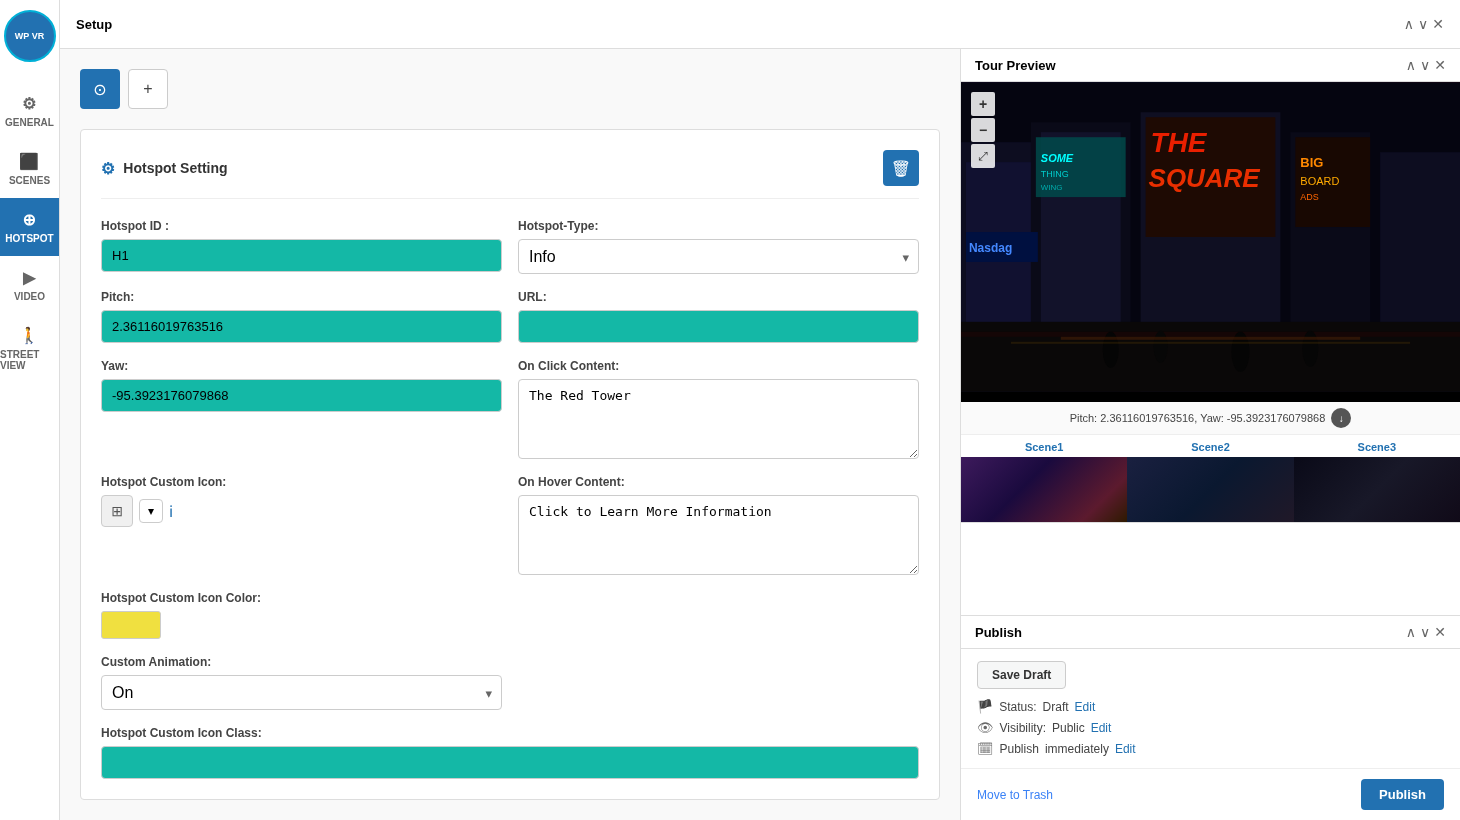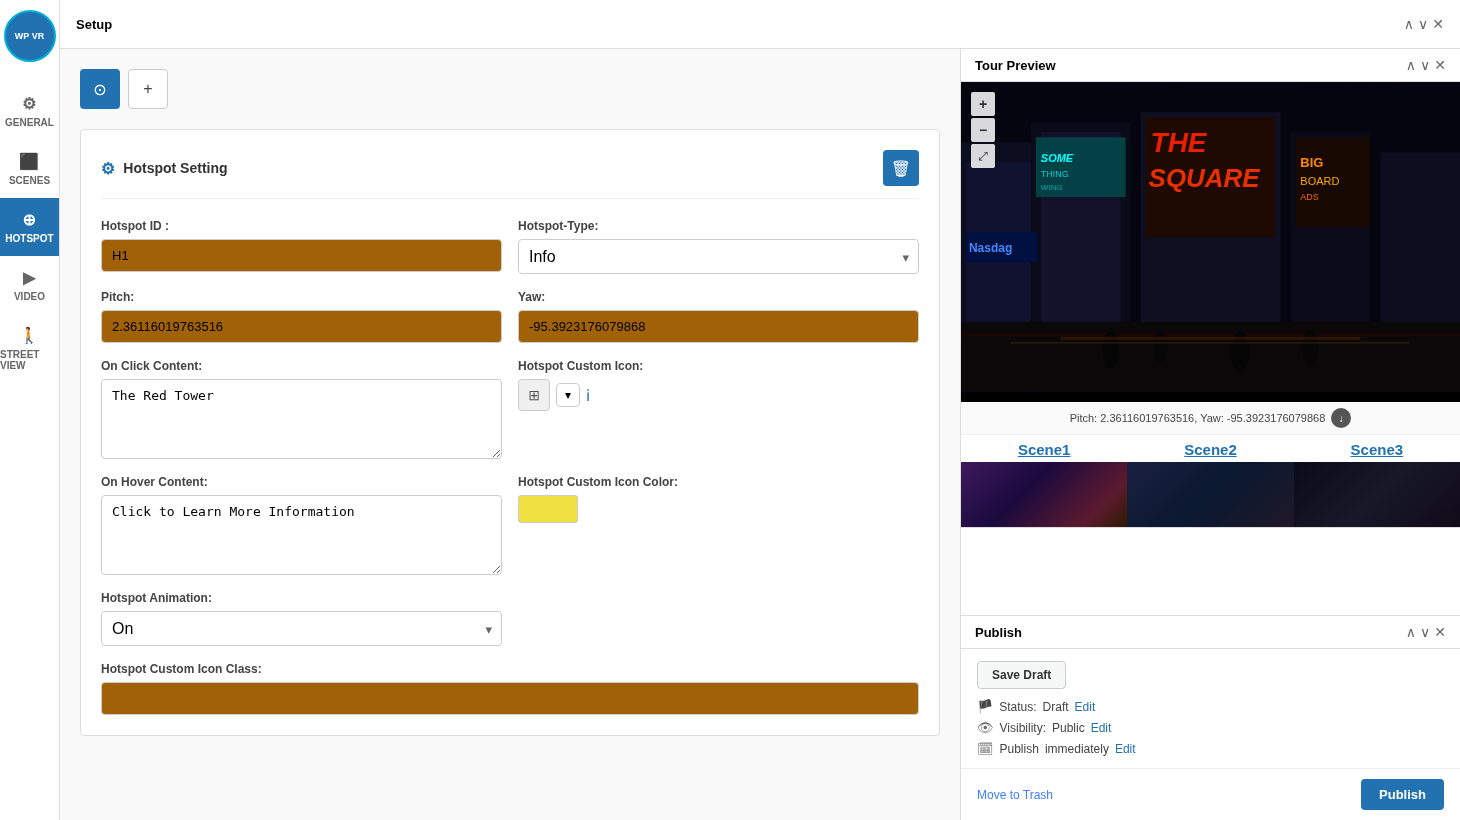--- a/index.html
+++ b/index.html
@@ -37,21 +37,21 @@
     .hotspot-panel { background: #fff; border: 1px solid #ddd; border-radius: 4px; padding: 20px; }
     .hotspot-panel-header { display: flex; justify-content: space-between; align-items: center; margin-bottom: 20px; padding-bottom: 12px; border-bottom: 1px solid #eee; }
     .hotspot-panel-title { display: flex; align-items: center; gap: 8px; font-weight: 600; font-size: 14px; color: #333; }
     .gear-icon { color: #2271b1; font-size: 16px; }
     .delete-btn { background: #2271b1; border: none; border-radius: 4px; width: 36px; height: 36px; color: #fff; cursor: pointer; font-size: 16px; display: flex; align-items: center; justify-content: center; }
 
     .form-grid { display: grid; grid-template-columns: 1fr 1fr; gap: 16px; }
     .form-group { display: flex; flex-direction: column; gap: 6px; }
     .form-group.full { grid-column: 1 / -1; }
     .form-label { font-size: 12px; font-weight: 600; color: #444; }
-    .form-input { border: 1px solid #ccc; border-radius: 4px; padding: 8px 10px; font-size: 13px; background: #a16207; width: 100%; }
+    .form-input { border: 1px solid #ccc; border-radius: 4px; padding: 8px 10px; font-size: 13px; background: #14b8a6; width: 100%; }
     .form-select { border: 1px solid #ccc; border-radius: 4px; padding: 8px 10px; font-size: 16px; background: #fff; width: 100%; appearance: none; cursor: pointer; }
     .form-textarea { border: 1px solid #ccc; border-radius: 4px; padding: 8px 10px; font-size: 13px; background: #fff; width: 100%; height: 80px; resize: vertical; }
 
     .icon-row { display: flex; align-items: center; gap: 6px; }
     .icon-btn { border: 1px solid #ccc; border-radius: 4px; width: 32px; height: 32px; background: #f0f0f0; cursor: pointer; display: flex; align-items: center; justify-content: center; font-size: 14px; color: #555; }
     .icon-dropdown { border: 1px solid #ccc; border-radius: 4px; padding: 4px 8px; background: #fff; cursor: pointer; font-size: 12px; }
     .info-icon { color: #2271b1; font-size: 16px; cursor: pointer; }
 
     .color-swatch { width: 60px; height: 28px; background: #f0e040; border: 1px solid #ccc; border-radius: 3px; cursor: pointer; }
 
@@ -72,21 +72,21 @@
     .zoom-btns { position: absolute; top: 10px; left: 10px; display: flex; flex-direction: column; gap: 2px; }
     .zoom-btn { background: rgba(255,255,255,0.85); border: none; width: 24px; height: 24px; cursor: pointer; font-size: 14px; font-weight: bold; display: flex; align-items: center; justify-content: center; color: #333; border-radius: 2px; }
     .fullscreen-btn { background: rgba(255,255,255,0.85); border: none; width: 24px; height: 24px; cursor: pointer; font-size: 12px; display: flex; align-items: center; justify-content: center; color: #333; border-radius: 2px; }
 
     .pitch-info { padding: 6px 12px; font-size: 11px; color: #444; text-align: center; border-bottom: 1px solid #eee; background: #fafafa; display: flex; align-items: center; justify-content: center; gap: 6px; }
     .down-arrow-icon { background: #555; color: #fff; border-radius: 50%; width: 20px; height: 20px; display: inline-flex; align-items: center; justify-content: center; font-size: 10px; }
 
     
     .scenes-row { display: flex; border-bottom: 1px solid #ddd; }
     .scene-item { flex: 1; text-align: center; cursor: pointer; }
-    .scene-label { font-size: 15px; font-weight: 600; color: #2271b1; padding: 6px 0 4px; text-decoration: underline; }
+    .scene-label { font-size: 11px; font-weight: 600; color: #2271b1; padding: 6px 0 4px; }
     .scene-thumb-placeholder { width: 100%; height: 65px; }
 
     
     .publish-section { border-top: 1px solid #ddd; }
     .publish-body { padding: 12px 16px; }
     .save-draft-btn { border: 1px solid #ccc; background: #f6f7f7; border-radius: 4px; padding: 6px 14px; font-size: 12px; font-weight: 600; cursor: pointer; color: #333; }
     .publish-meta { margin-top: 10px; display: flex; flex-direction: column; gap: 6px; }
     .meta-row { display: flex; align-items: center; gap: 6px; font-size: 12px; color: #444; }
     .meta-icon { font-size: 13px; color: #666; }
     .meta-link { color: #2271b1; text-decoration: none; font-size: 12px; }
@@ -174,20 +174,24 @@
                 <option>URL</option>
                 <option>Scene</option>
               </select>
             </div>
           </div>
 
           <div class="form-group">
             <label class="form-label">Pitch:</label>
             <input class="form-input" type="text" value="2.36116019763516" style="">
           </div>
+          <div class="form-group">
+            <label class="form-label">URL:</label>
+            <input class="form-input" type="text" style="">
+          </div>
 
           <div class="form-group">
             <label class="form-label">Yaw:</label>
             <input class="form-input" type="text" value="-95.3923176079868" style="">
           </div>
           <div class="form-group">
             <label class="form-label">On Click Content:</label>
             <textarea class="form-textarea" style="">The Red Tower</textarea>
           </div>
 
@@ -203,21 +207,21 @@
             <label class="form-label">On Hover Content:</label>
             <textarea class="form-textarea" style="">Click to Learn More Information</textarea>
           </div>
 
           <div class="form-group">
             <label class="form-label">Hotspot Custom Icon Color:</label>
             <div class="color-swatch"></div>
           </div>
 
           <div class="form-group" style="grid-column:1">
-            <label class="form-label">Hotspot Animation:</label>
+            <label class="form-label">Custom Animation:</label>
             <div class="select-wrapper">
               <select class="form-select">
                 <option>On</option>
                 <option>Off</option>
               </select>
             </div>
           </div>
 
           <div class="form-group full">
             <label class="form-label">Hotspot Custom Icon Class:</label>

